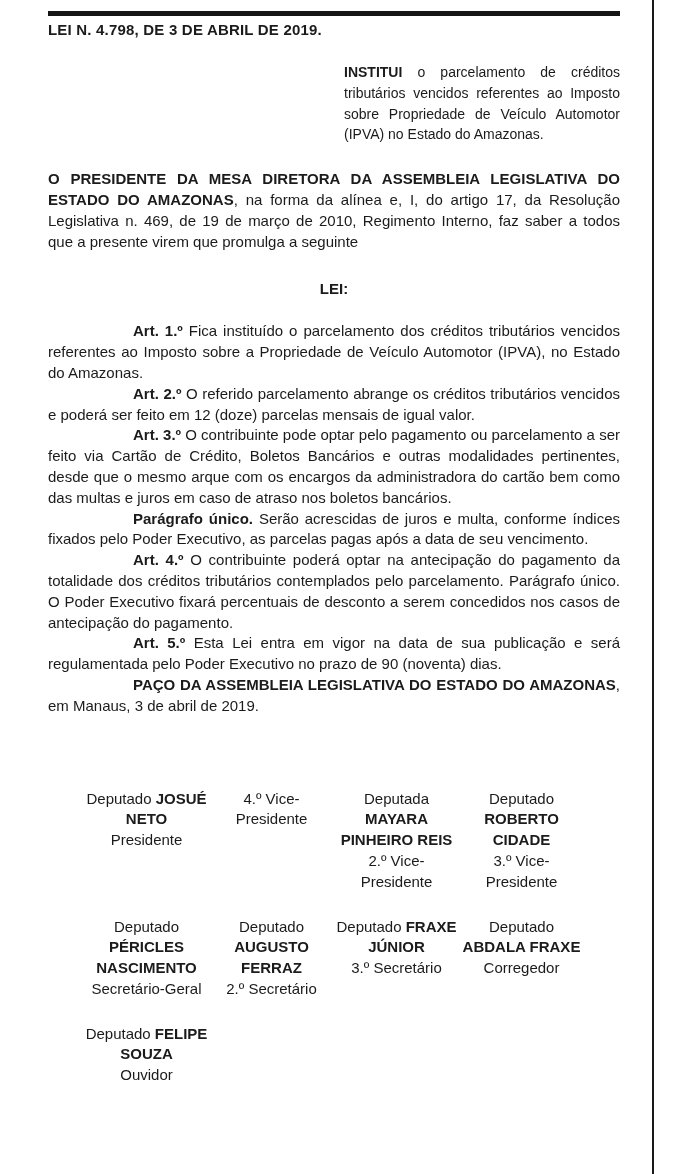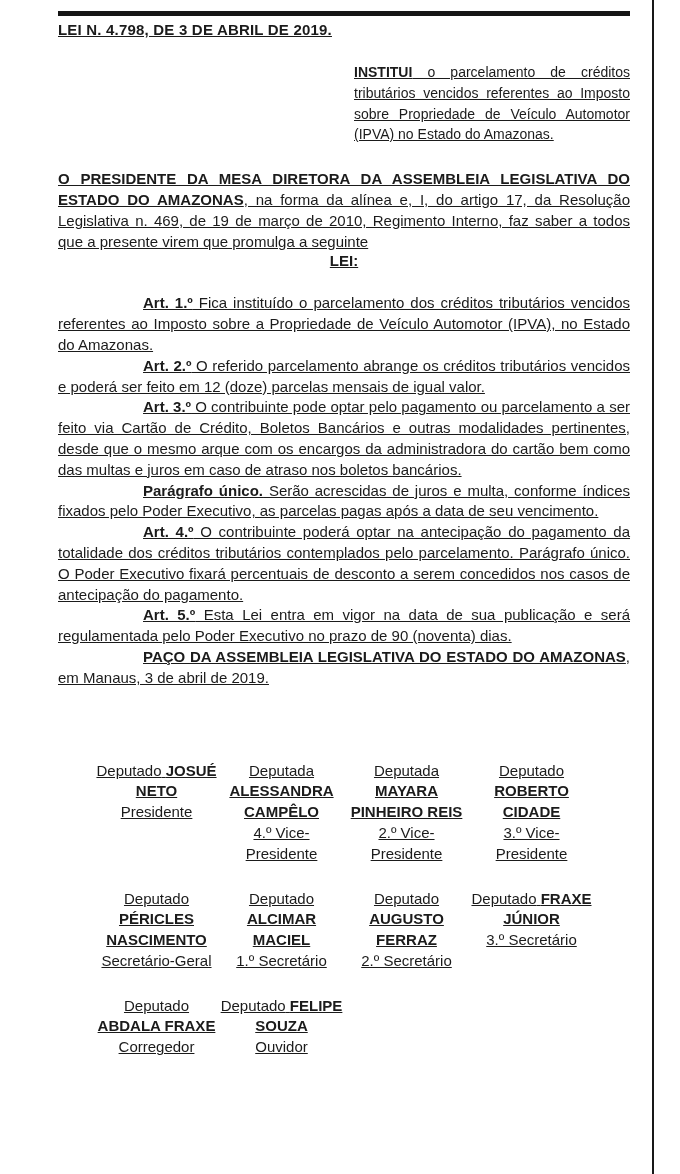--- a/index.html
+++ b/index.html
@@ -16,24 +16,23 @@
   .right-rule {
     position: absolute;
     left: 652px;
     top: 0;
     width: 2px;
     height: 1174px;
     background: #181818;
   }
   .content {
     position: absolute;
-    left: 58px;
+    left: 48px;
     top: 11px;
     width: 572px;
-    text-decoration: underline;
   }
   .top-rule {
     height: 5px;
     background: #151515;
   }
   p { margin: 0; }
   .law-title {
     margin: 5px 0 0 0;
     font-size: 15px;
     font-weight: bold;
@@ -47,20 +46,21 @@
     font-size: 14px;
     line-height: 20.8px;
   }
   .preamble {
     margin-top: 24px;
     text-align: justify;
     font-size: 15px;
     line-height: 20.8px;
   }
   .section-heading {
+    margin-top: 28px;
     text-align: center;
     font-size: 15px;
     font-weight: bold;
   }
   .articles {
     margin-top: 24px;
     font-size: 15px;
     line-height: 20.8px;
     text-align: justify;
   }
@@ -104,43 +104,38 @@
   </div>
 
   <div class="signatures">
 
     <div class="sig">
       <div class="sig-name"><span>Deputado</span> <span class="b">JOSUÉ NETO</span></div>
       <div class="sig-role">Presidente</div>
     </div>
 
     <div class="sig">
-      <div class="sig-name"><span>Deputada</span> <span class="b">ALESSANDRA CAMPÊLO</span></div>
       <div class="sig-role">4.º Vice-Presidente</div>
     </div>
 
     <div class="sig">
       <div class="sig-name"><span>Deputada</span> <span class="b">MAYARA PINHEIRO REIS</span></div>
       <div class="sig-role">2.º Vice-Presidente</div>
     </div>
 
     <div class="sig">
       <div class="sig-name"><span>Deputado</span> <span class="b">ROBERTO CIDADE</span></div>
       <div class="sig-role">3.º Vice-Presidente</div>
     </div>
 
     <div class="sig">
       <div class="sig-name"><span>Deputado</span> <span class="b">PÉRICLES NASCIMENTO</span></div>
       <div class="sig-role">Secretário-Geral</div>
     </div>
 
-    <div class="sig">
-      <div class="sig-name"><span>Deputado</span> <span class="b">ALCIMAR MACIEL</span></div>
-      <div class="sig-role">1.º Secretário</div>
-    </div>
 
     <div class="sig">
       <div class="sig-name"><span>Deputado</span> <span class="b">AUGUSTO FERRAZ</span></div>
       <div class="sig-role">2.º Secretário</div>
     </div>
 
     <div class="sig">
       <div class="sig-name"><span>Deputado</span> <span class="b">FRAXE JÚNIOR</span></div>
       <div class="sig-role">3.º Secretário</div>
     </div>

